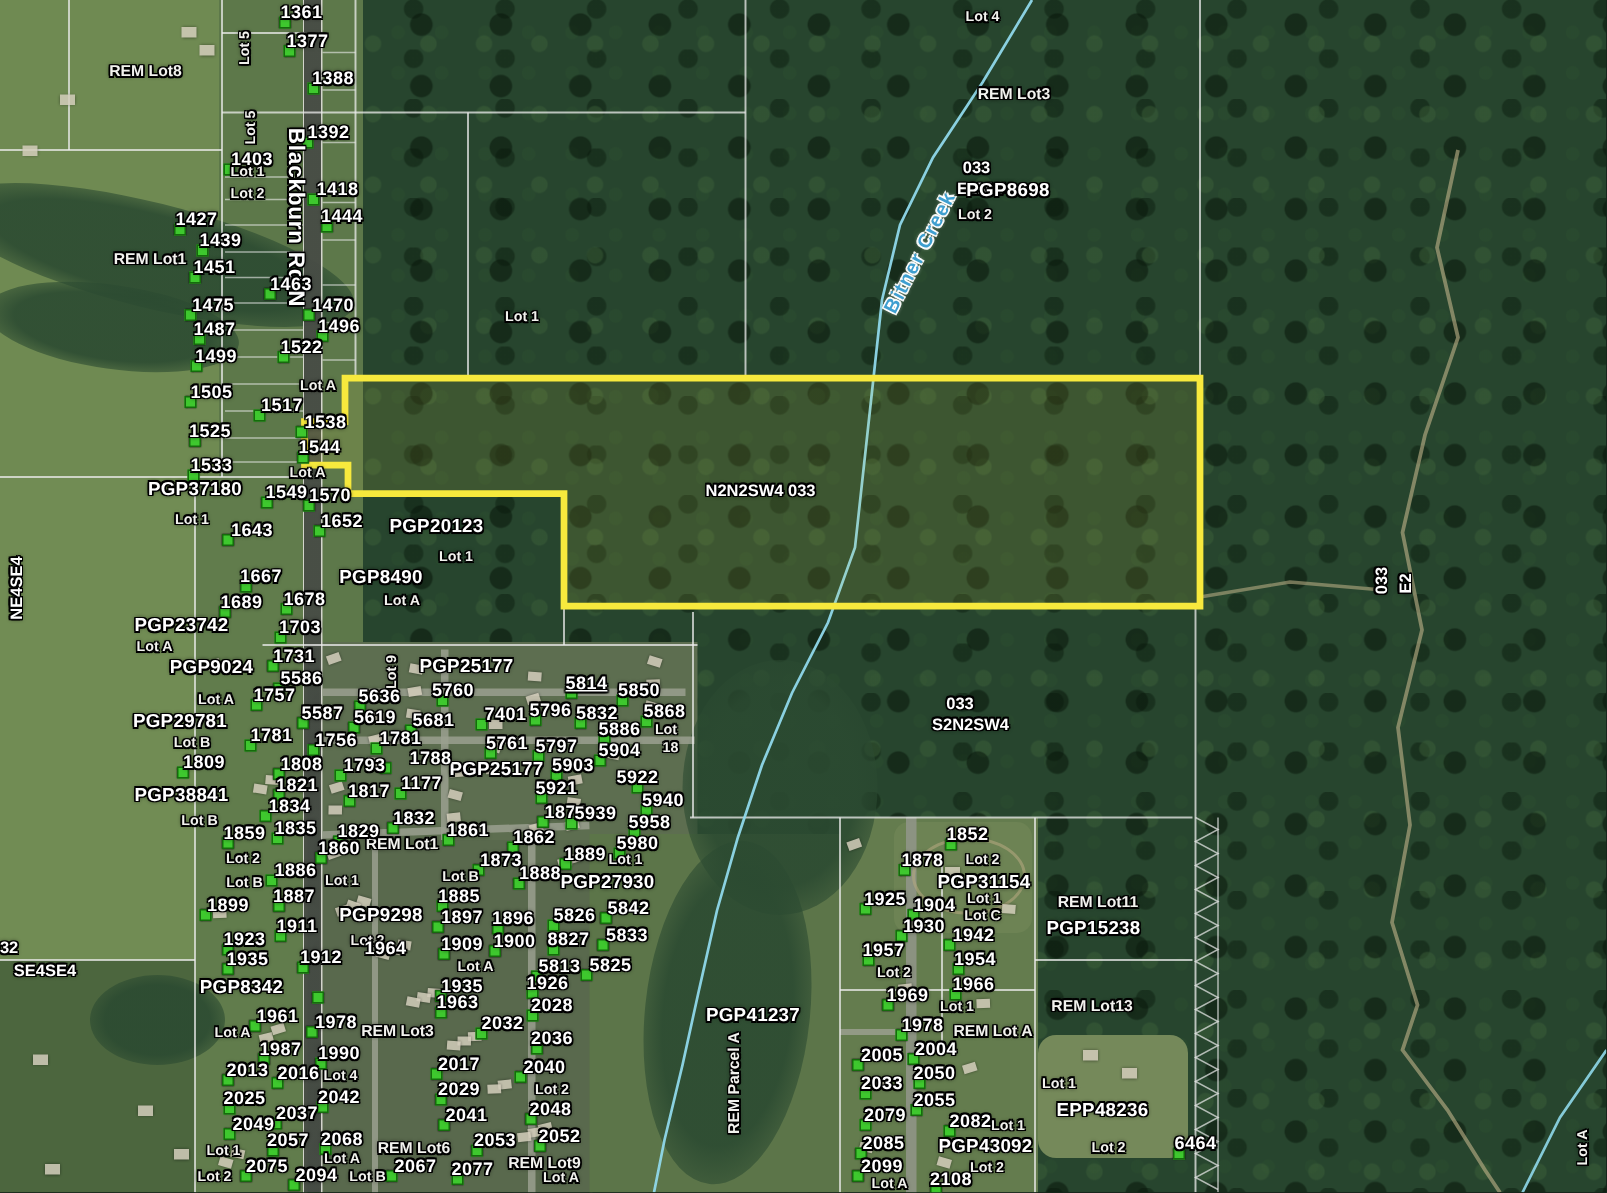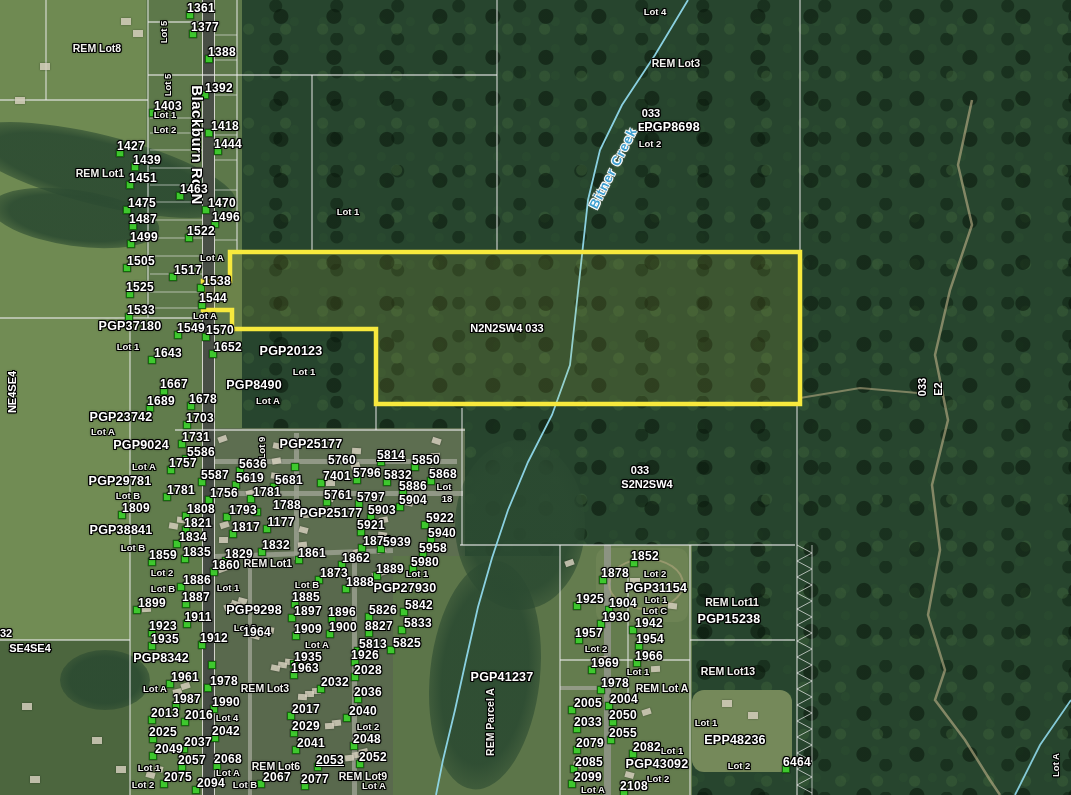--- a/index.html
+++ b/index.html
@@ -472,21 +472,21 @@
       <div class="lbl addr" style="left: 191px; top: 328px;">1549</div>
       <div class="lbl addr" style="left: 220px; top: 330px;">1570</div>
       <div class="lbl addr" style="left: 228px; top: 347px;">1652</div>
       <div class="lbl addr" style="left: 168px; top: 353px;">1643</div>
       <div class="lbl addr" style="left: 174px; top: 384px;">1667</div>
       <div class="lbl addr" style="left: 161px; top: 401px;">1689</div>
       <div class="lbl addr" style="left: 203px; top: 399px;">1678</div>
       <div class="lbl addr" style="left: 200px; top: 418px;">1703</div>
       <div class="lbl addr" style="left: 196px; top: 437px;">1731</div>
       <div class="lbl addr" style="left: 201px; top: 452px;">5586</div>
-      <div class="lbl addr" style="left: 322px; top: 460px; padding-left: 40px;">5760</div>
+      <div class="lbl addr" style="left: 302px; top: 460px;">5760</div>
       <div class="lbl addr" style="left: 391px; top: 455px; text-decoration: underline;">5814</div>
       <div class="lbl addr" style="left: 426px; top: 460px;">5850</div>
       <div class="lbl addr" style="left: 183px; top: 463px;">1757</div>
       <div class="lbl addr" style="left: 253px; top: 464px;">5636</div>
       <div class="lbl addr" style="left: 250px; top: 478px;">5619</div>
       <div class="lbl addr" style="left: 289px; top: 480px;">5681</div>
       <div class="lbl addr" style="left: 337px; top: 476px;">7401</div>
       <div class="lbl addr" style="left: 367px; top: 473px;">5796</div>
       <div class="lbl addr" style="left: 398px; top: 475px;">5832</div>
       <div class="lbl addr" style="left: 443px; top: 474px;">5868</div>
@@ -499,21 +499,21 @@
       <div class="lbl addr" style="left: 371px; top: 497px;">5797</div>
       <div class="lbl addr" style="left: 413px; top: 500px;">5904</div>
       <div class="lbl addr" style="left: 136px; top: 508px;">1809</div>
       <div class="lbl addr" style="left: 201px; top: 509px;">1808</div>
       <div class="lbl addr" style="left: 243px; top: 510px;">1793</div>
       <div class="lbl addr" style="left: 267px; top: 505px; padding-left: 40px;">1788</div>
       <div class="lbl addr" style="left: 382px; top: 510px;">5903</div>
       <div class="lbl addr" style="left: 198px; top: 523px;">1821</div>
       <div class="lbl addr" style="left: 246px; top: 527px;">1817</div>
       <div class="lbl addr" style="left: 281px; top: 522px;">1177</div>
-      <div class="lbl addr" style="left: 440px; top: 518px;">5922</div>
+      <div class="lbl addr" style="left: 425px; top: 518px;">5922</div>
       <div class="lbl addr" style="left: 193px; top: 537px;">1834</div>
       <div class="lbl addr" style="left: 371px; top: 525px;">5921</div>
       <div class="lbl addr" style="left: 442px; top: 533px;">5940</div>
       <div class="lbl addr" style="left: 197px; top: 552px;">1835</div>
       <div class="lbl addr" style="left: 239px; top: 554px;">1829</div>
       <div class="lbl addr" style="left: 276px; top: 545px;">1832</div>
       <div class="lbl addr" style="left: 377px; top: 541px;">1874</div>
       <div class="lbl addr" style="left: 397px; top: 542px;">5939</div>
       <div class="lbl addr" style="left: 433px; top: 548px;">5958</div>
       <div class="lbl addr" style="left: 163px; top: 555px;">1859</div>
@@ -559,21 +559,21 @@
       <div class="lbl addr" style="left: 363px; top: 711px;">2040</div>
       <div class="lbl addr" style="left: 163px; top: 732px;">2025</div>
       <div class="lbl addr" style="left: 226px; top: 731px;">2042</div>
       <div class="lbl addr" style="left: 306px; top: 726px;">2029</div>
       <div class="lbl addr" style="left: 367px; top: 739px;">2048</div>
       <div class="lbl addr" style="left: 198px; top: 742px;">2037</div>
       <div class="lbl addr" style="left: 311px; top: 743px;">2041</div>
       <div class="lbl addr" style="left: 169px; top: 749px;">2049</div>
       <div class="lbl addr" style="left: 192px; top: 760px;">2057</div>
       <div class="lbl addr" style="left: 228px; top: 759px;">2068</div>
-      <div class="lbl addr" style="left: 330px; top: 760px; text-decoration: underline;">2053</div>
+      <div class="lbl addr" style="left: 330px; top: 760px;">2053</div>
       <div class="lbl addr" style="left: 373px; top: 757px;">2052</div>
       <div class="lbl addr" style="left: 178px; top: 777px;">2075</div>
       <div class="lbl addr" style="left: 211px; top: 783px;">2094</div>
       <div class="lbl addr" style="left: 277px; top: 777px;">2067</div>
       <div class="lbl addr" style="left: 315px; top: 779px;">2077</div>
       <div class="lbl addr" style="left: 645px; top: 556px;">1852</div>
       <div class="lbl addr" style="left: 615px; top: 573px;">1878</div>
       <div class="lbl addr" style="left: 590px; top: 599px;">1925</div>
       <div class="lbl addr" style="left: 623px; top: 603px;">1904</div>
       <div class="lbl addr" style="left: 616px; top: 617px;">1930</div>

